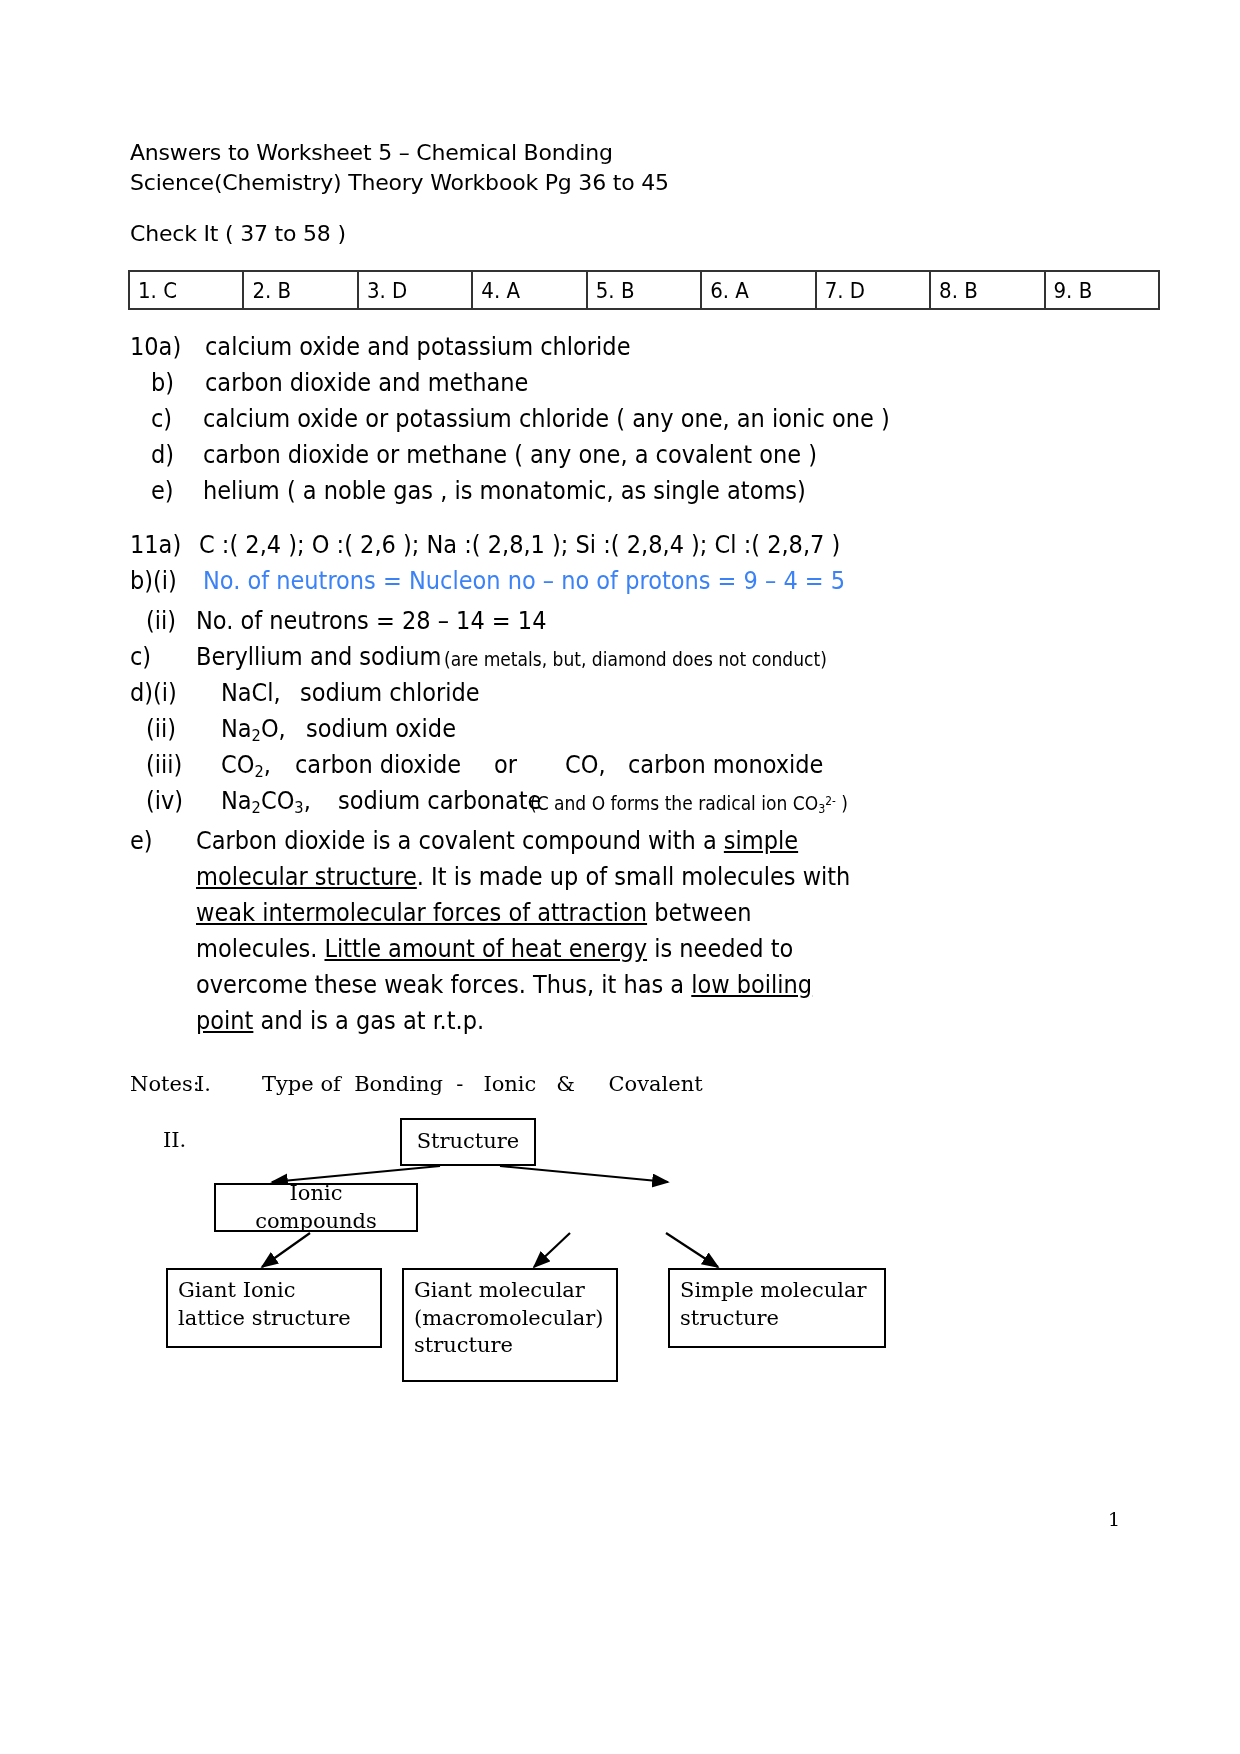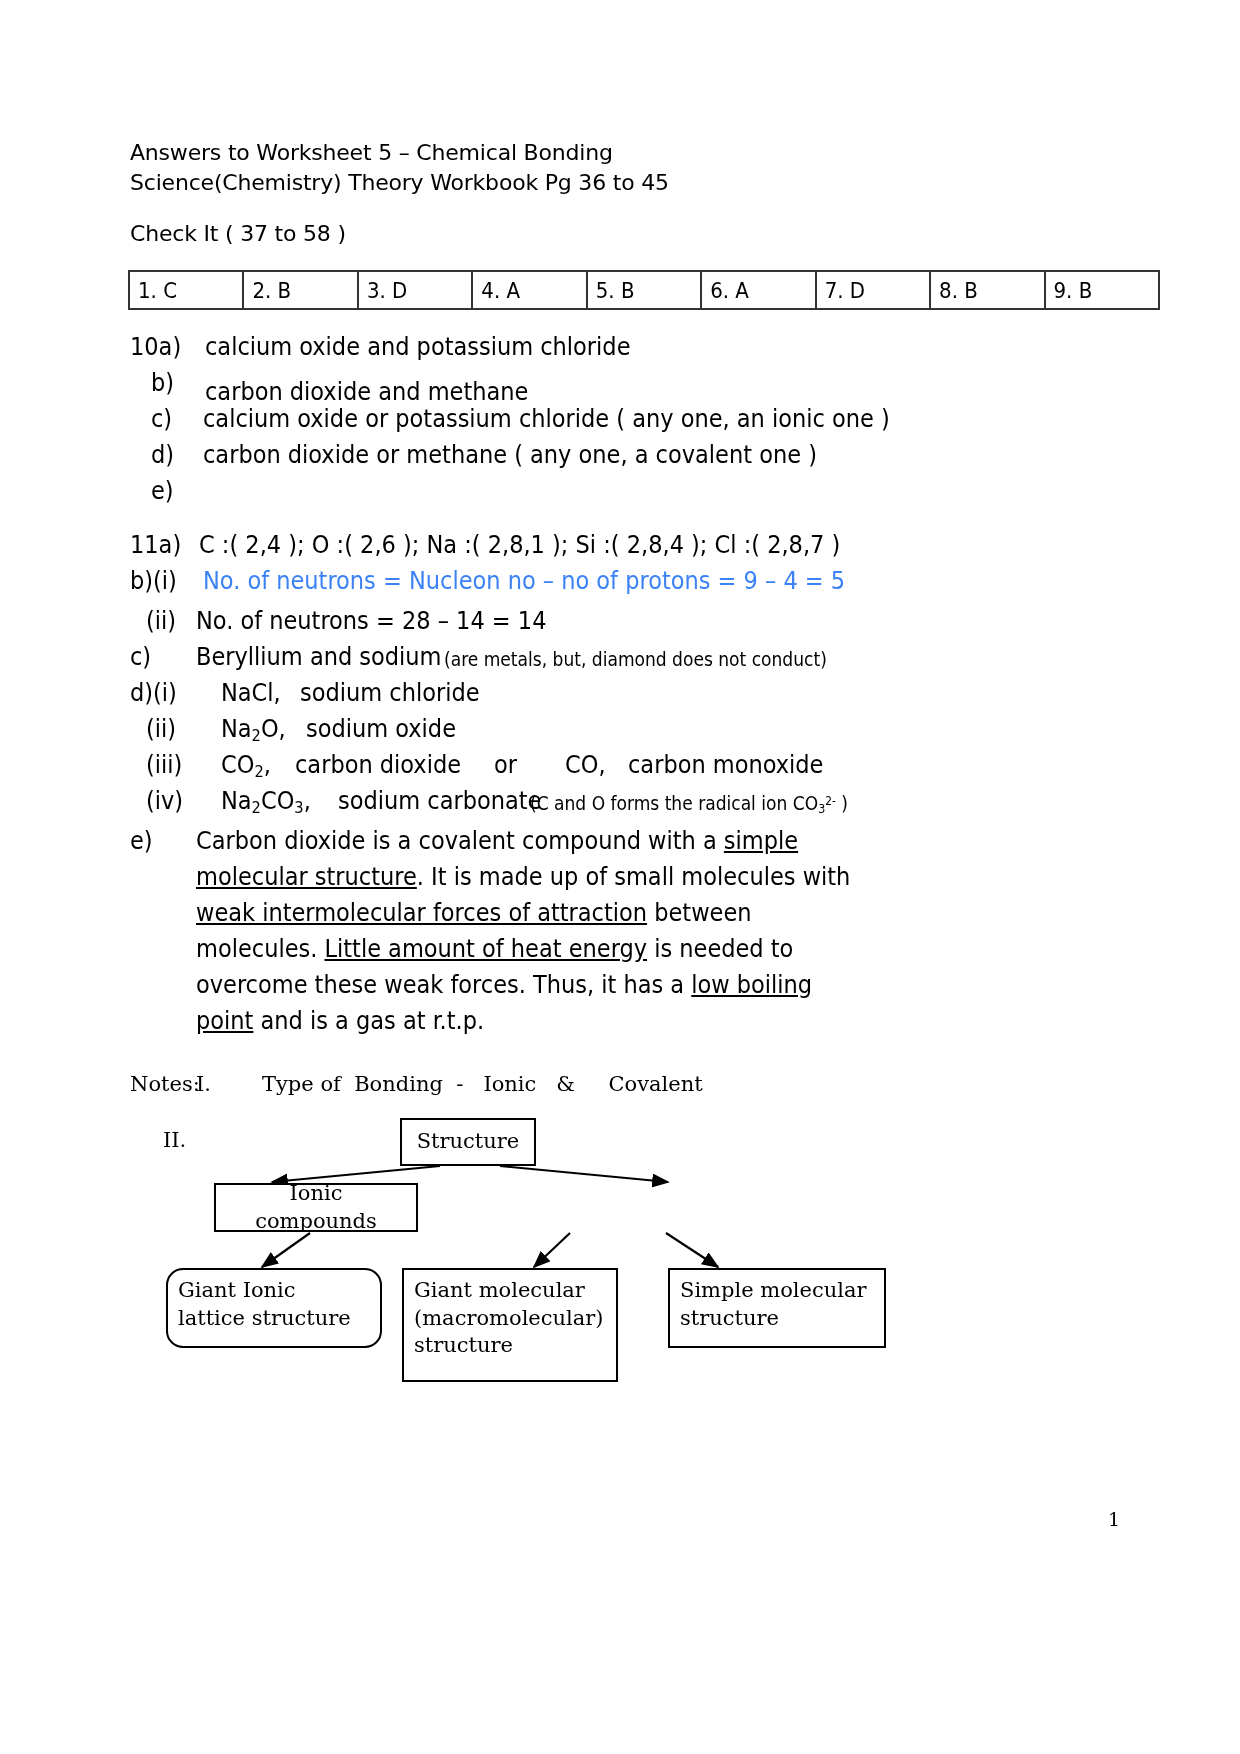--- a/index.html
+++ b/index.html
@@ -126,29 +126,30 @@
     <div class="ans-cell">6. A</div>
     <div class="ans-cell">7. D</div>
     <div class="ans-cell">8. B</div>
     <div class="ans-cell">9. B</div>
   </div>
 
   <div class="body-line" style="left:130px; top:334px;">10a)</div>
   <div class="body-line" style="left:205px; top:334px;">calcium oxide and potassium chloride</div>
 
   <div class="body-line" style="left:151px; top:370px;">b)</div>
-  <div class="body-line" style="left:205px; top:370px;margin-top:9px;">carbon dioxide and methane</div>
+  <div class="body-line" style="left:205px; top:370px;">carbon dioxide and methane</div>
 
   <div class="body-line" style="left:151px; top:406px;">c)</div>
   <div class="body-line" style="left:203px; top:406px;">calcium oxide or potassium chloride ( any one, an ionic one )</div>
 
   <div class="body-line" style="left:151px; top:442px;">d)</div>
   <div class="body-line" style="left:203px; top:442px;">carbon dioxide or methane  ( any one, a covalent one )</div>
 
   <div class="body-line" style="left:151px; top:478px;">e)</div>
+  <div class="body-line" style="left:203px; top:478px;">helium    ( a noble gas , is monatomic, as single atoms)</div>
 
   <div class="body-line" style="left:130px; top:532px;">11a)</div>
   <div class="body-line" style="left:199px; top:532px;">C :( 2,4 );  O :( 2,6 );   Na :( 2,8,1 );   Si :( 2,8,4 );   Cl :( 2,8,7 )</div>
 
   <div class="body-line" style="left:130px; top:568px;">b)(i)</div>
   <div class="body-line blue" style="left:203px; top:568px;">No. of neutrons = Nucleon no – no of protons = 9 – 4 = 5</div>
 
   <div class="body-line" style="left:146px; top:608px;">(ii)</div>
   <div class="body-line" style="left:196px; top:608px;">No. of neutrons = 28 – 14 = 14</div>
 
@@ -210,21 +211,21 @@
     <line x1="570" y1="1233" x2="534" y2="1267" stroke="#000" stroke-width="2.2" marker-end="url(#arrowhead)"></line>
 
     <line x1="666" y1="1233" x2="718" y2="1267" stroke="#000" stroke-width="2.2" marker-end="url(#arrowhead)"></line>
   </svg>
 
   <div class="fc-box centered" style="left:400px; top:1118px; width:136px; height:48px;">Structure</div>
 
   <div class="fc-box centered" style="left:214px; top:1183px; width:204px; height:49px;">Ionic compounds</div>
 
 
-  <div class="fc-box" style="left:166px; top:1268px; width:216px; height:80px;border-radius:17px;">
+  <div class="fc-box" style="left:166px; top:1268px; width:216px; height:80px;">
     <div>Giant Ionic</div>
     <div>lattice structure</div>
   </div>
 
   <div class="fc-box" style="left:402px; top:1268px; width:216px; height:114px;">
     <div>Giant molecular</div>
     <div>(macromolecular)</div>
     <div>structure</div>
   </div>
 

